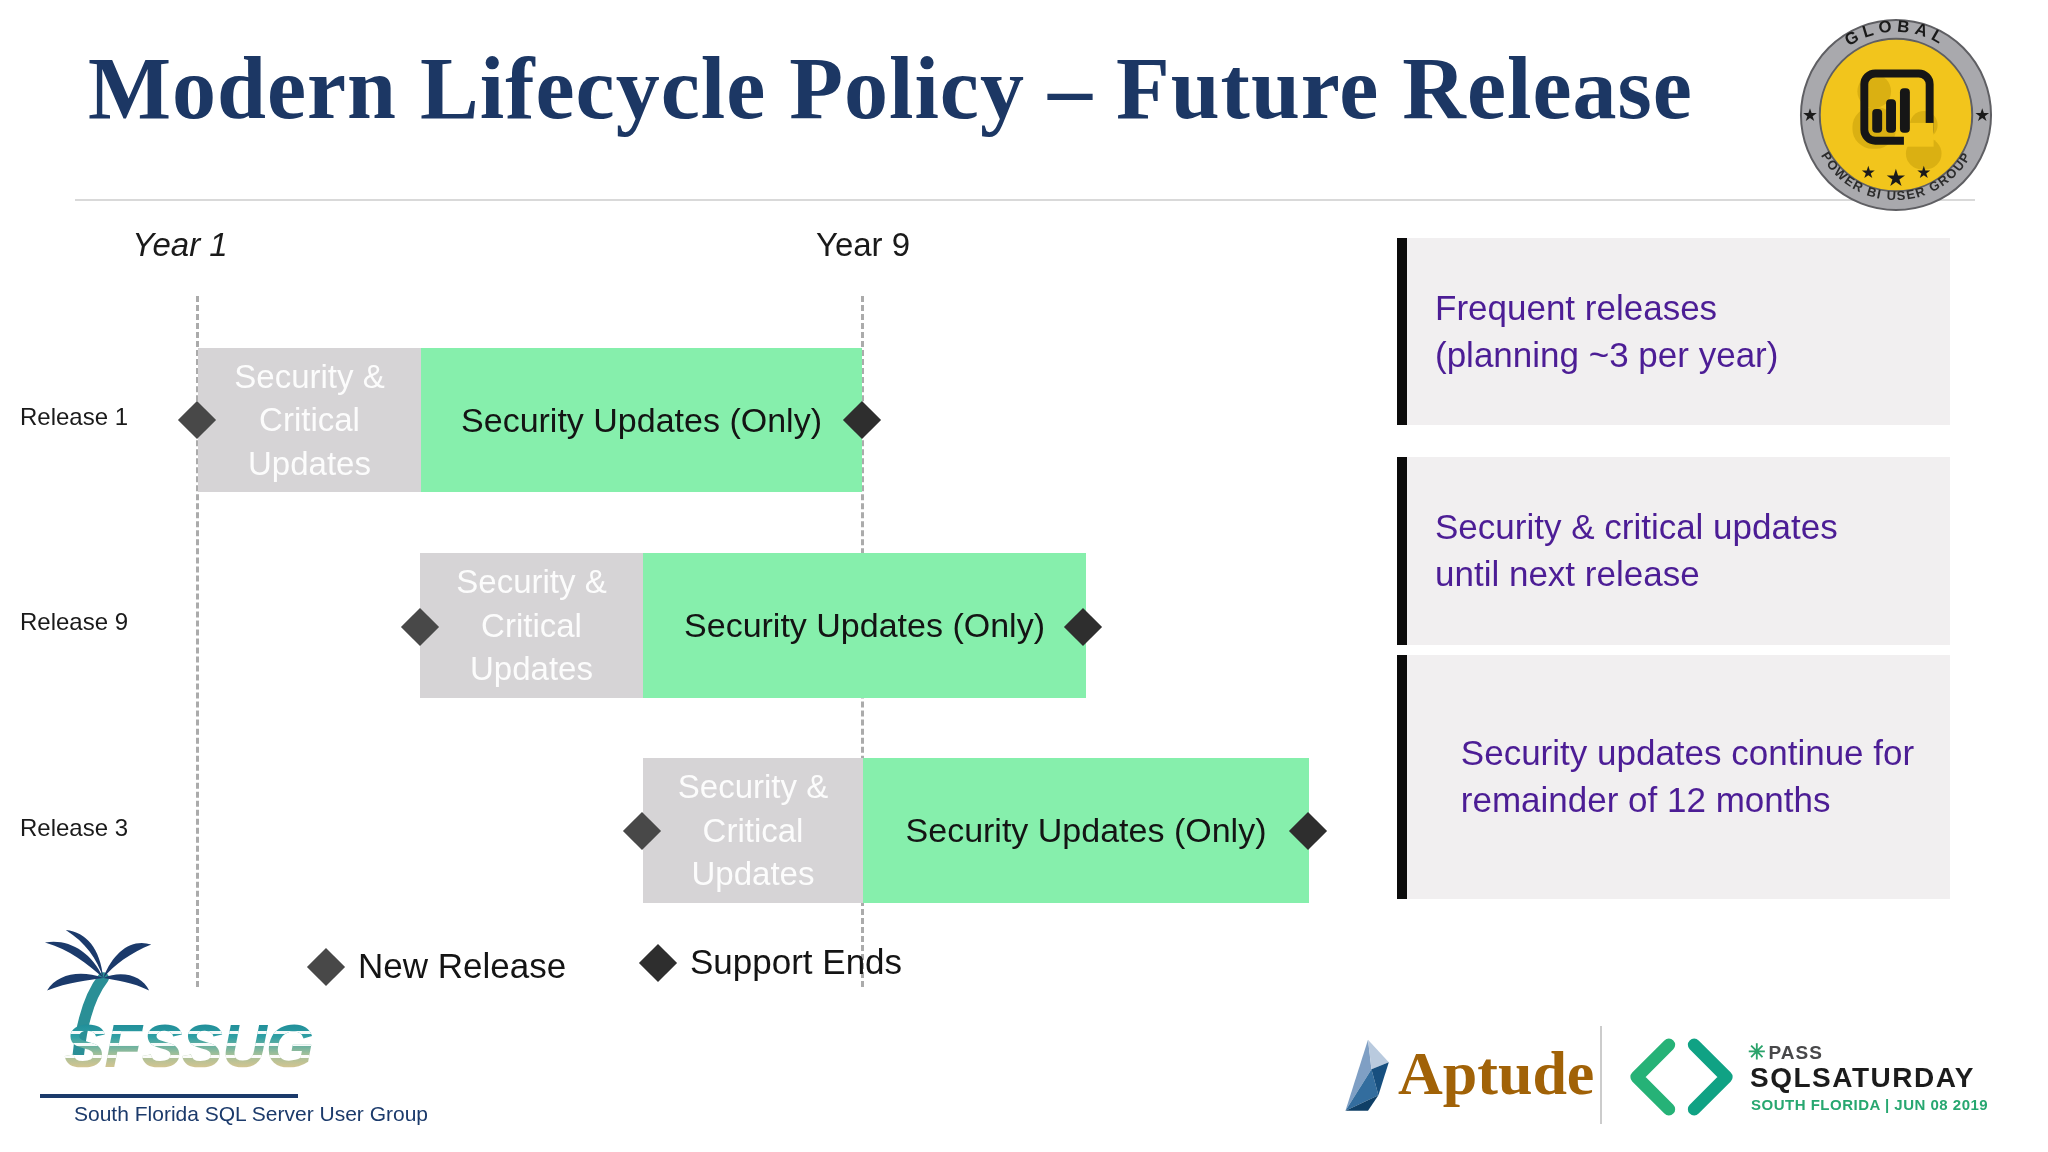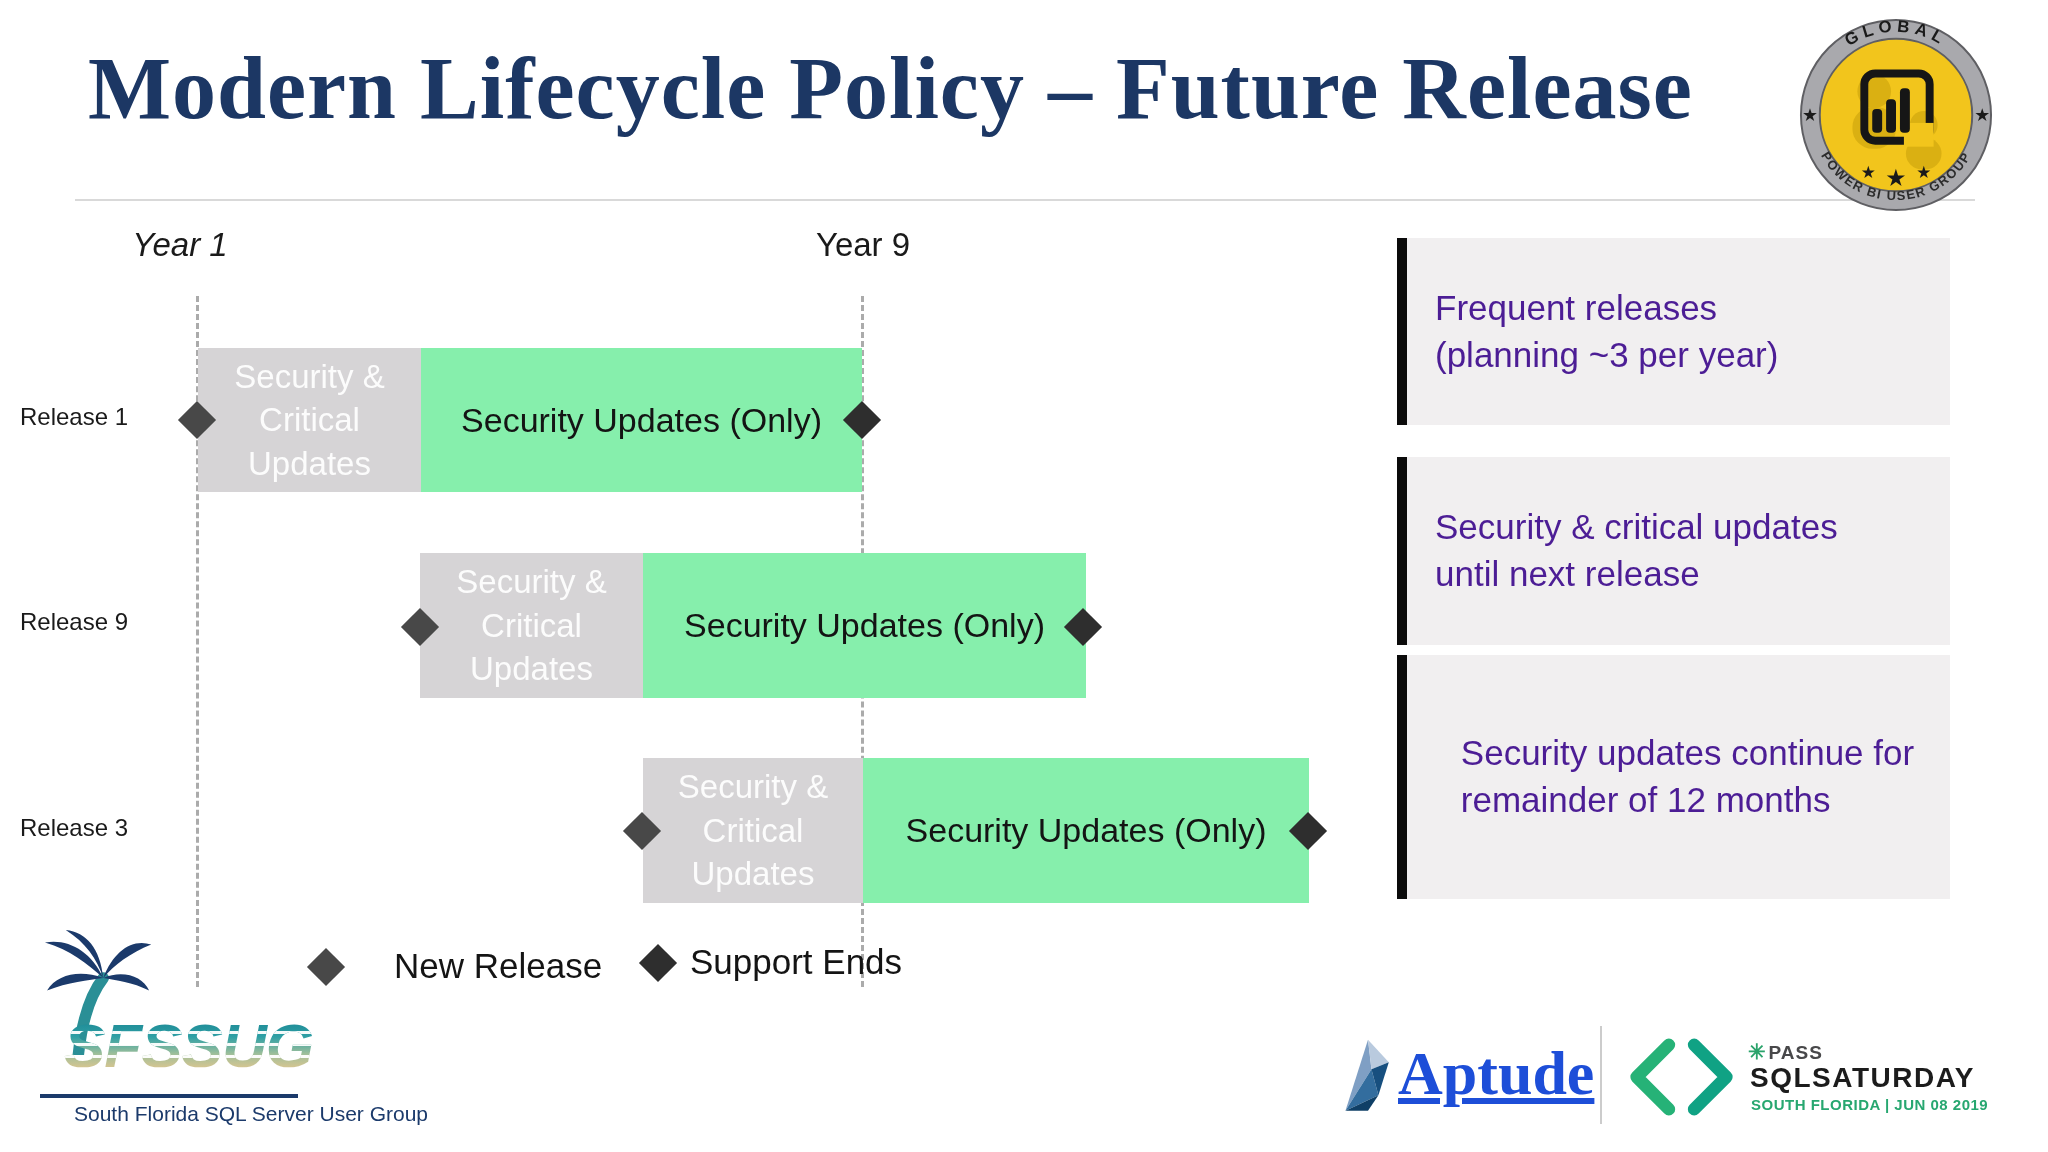--- a/index.html
+++ b/index.html
@@ -39,21 +39,21 @@
                background:
                  repeating-linear-gradient(180deg, rgba(255,255,255,0) 0 9px, rgba(255,255,255,.95) 9px 12px),
                  linear-gradient(180deg,#117a8c 0%,#2fa0a5 38%,#9fbf9a 62%,#dfc68f 85%,#e8d49e 100%);
                -webkit-background-clip:text;background-clip:text;color:transparent;}
   .sfssug-rule{position:absolute;left:4px;top:164px;width:258px;height:4px;background:#1b3a6b;}
   .sfssug-sub{position:absolute;left:4px;top:172px;width:276px;font-size:21px;color:#1b3a6b;white-space:nowrap;margin-left:34px;}
 
   .aptude{position:absolute;left:1342px;top:1028px;height:100px;}
   .aptude-mark{position:absolute;left:0;top:6px;}
   .aptude-name{position:absolute;left:56px;top:10px;font-family:"Liberation Serif", serif;
-               font-size:62px;font-weight:700;color:#1d4ed8;text-decoration:underline;}
+               font-size:62px;font-weight:700;color:#a16207;}
   .footer-divider{position:absolute;left:1600px;top:1026px;width:2px;height:98px;background:#cccccc;}
 
   .sqlsat-brackets{position:absolute;left:1626px;top:1038px;}
   .sqlsat-pass{position:absolute;left:1748px;top:1040px;font-size:19px;letter-spacing:1px;color:#48484a;
                font-weight:700;}
   .sqlsat-pass .ast{color:#2aa36b;font-size:21px;font-weight:700;margin-right:2px;}
   .sqlsat-name{position:absolute;left:1750px;top:1062px;font-size:28px;font-weight:700;
                letter-spacing:1.5px;color:#1c1c1c;white-space:nowrap;}
   .sqlsat-sub{position:absolute;left:1751px;top:1096px;font-size:15px;font-weight:700;
               letter-spacing:0.5px;color:#27a770;white-space:nowrap;}
@@ -130,21 +130,21 @@
 
   <div class="release-label" style="top:828px;">Release 3</div>
   <div class="bar seg-a" style="left:643px;top:758px;width:220px;height:145px;">Security &amp;
 Critical
 Updates</div>
   <div class="bar seg-b" style="left:863px;top:758px;width:446px;height:145px;">Security Updates (Only)</div>
   <div class="diamond d-new" style="left:642px;top:831px;"></div>
   <div class="diamond d-end" style="left:1308px;top:831px;"></div>
 
   <div class="diamond d-new" style="left:326px;top:967px;"></div>
-  <div class="legend-item-label" style="left:358px;top:966px;margin-left:36px;">New Release</div>
+  <div class="legend-item-label" style="left:358px;top:966px;">New Release</div>
   <div class="diamond d-end" style="left:658px;top:963px;"></div>
   <div class="legend-item-label" style="left:690px;top:962px;">Support Ends</div>
 
   <div class="callout" style="top:238px;height:187px;">
     <div class="txt">Frequent releases
 (planning ~3 per year)</div>
   </div>
   <div class="callout" style="top:457px;height:188px;">
     <div class="txt">Security &amp; critical updates
 until next release</div>

